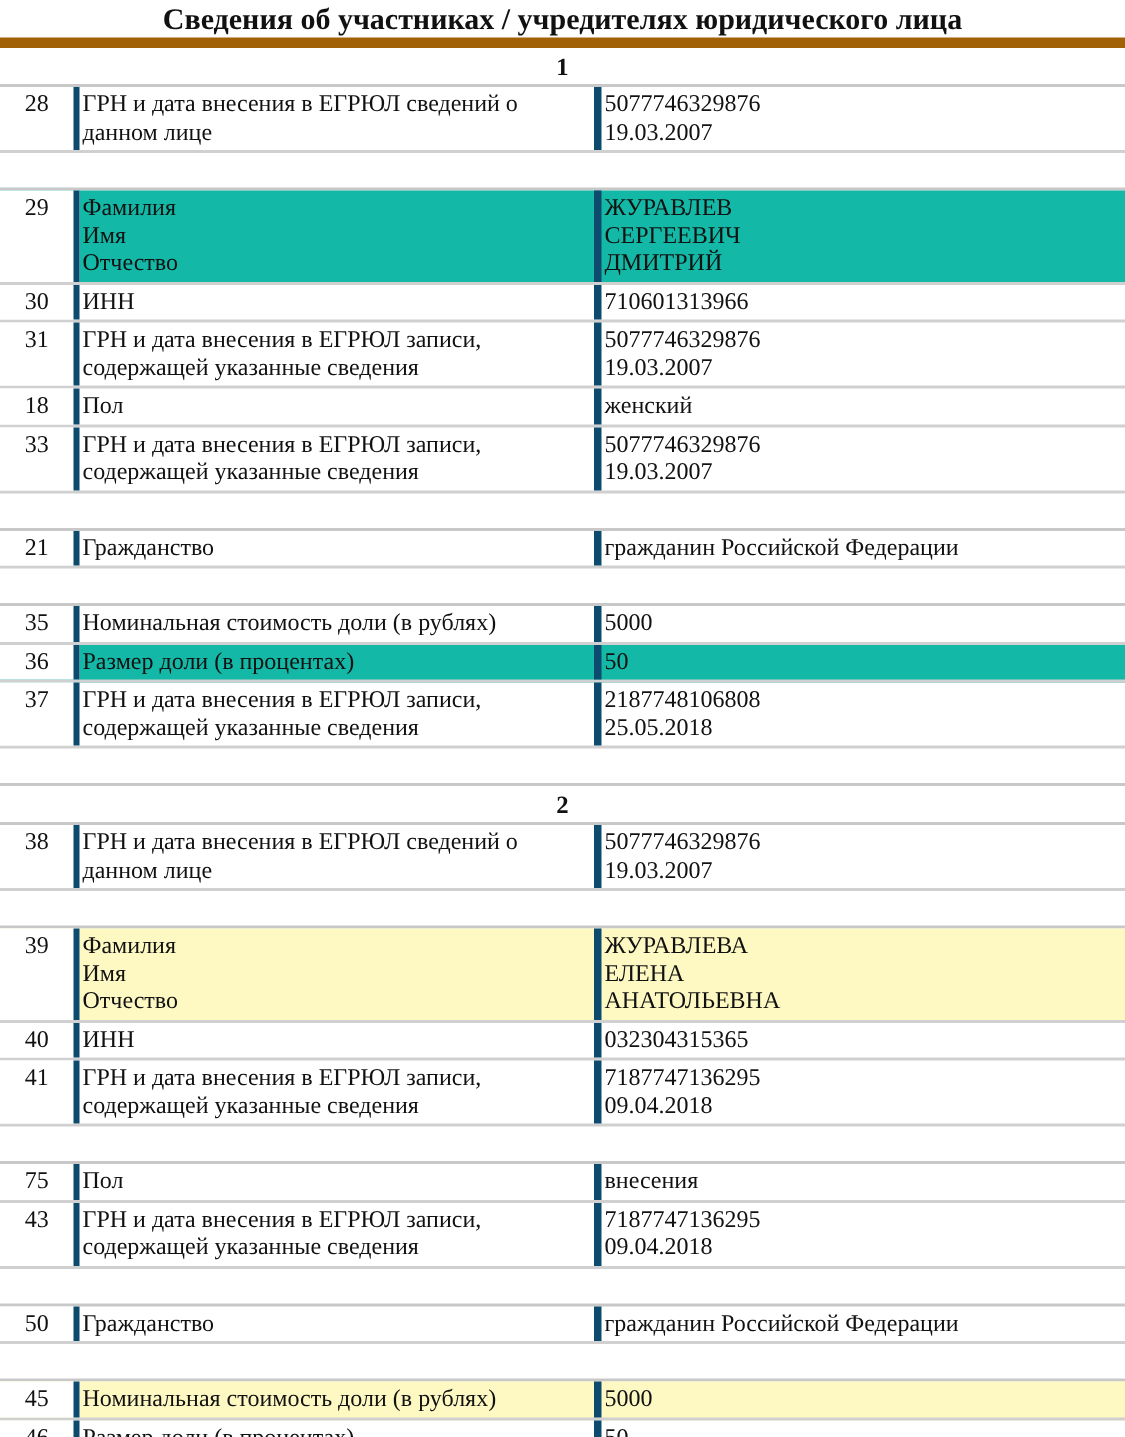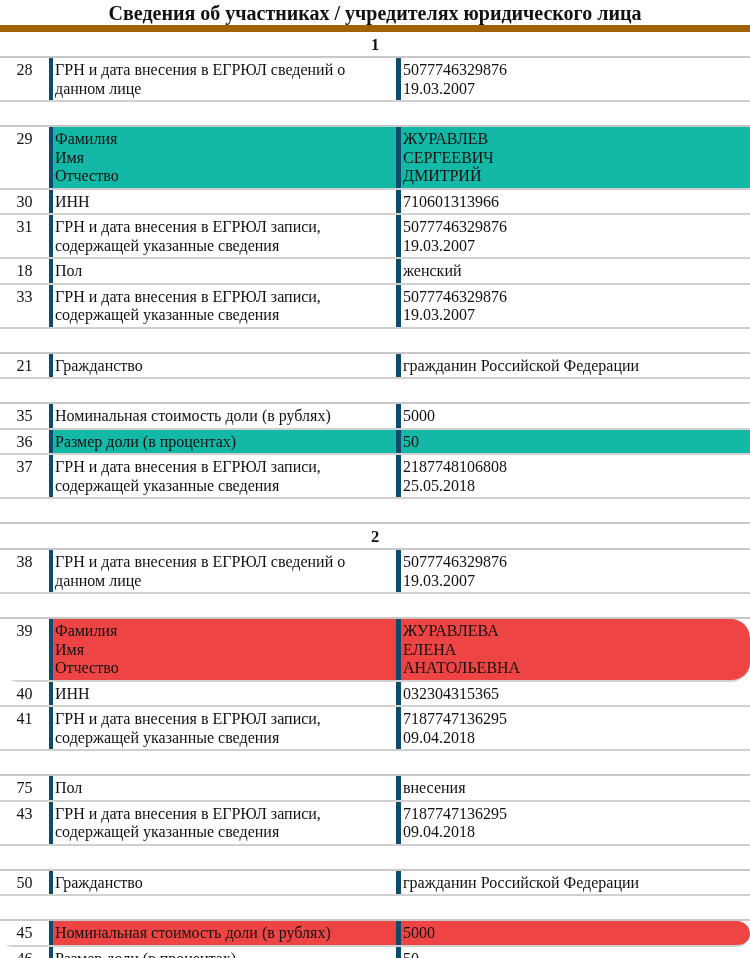--- a/index.html
+++ b/index.html
@@ -19,21 +19,21 @@
     height: 24px; line-height: 25px; text-align: center;
     font-weight: bold; font-size: 16.5px;
     border-bottom: 2px solid #c8c8c8;
   }
   .gap { height: 23px; border-bottom: 2px solid #c8c8c8; }
   .row {
     display: flex; border-bottom: 2px solid #d0d0d0;
     line-height: 18.5px;
   }
   .row.green { background: #14b8a6; }
-  .row.blue { background: #ef4444; border-radius: 19px; }
+  .row.blue { background: #fef9c3; }
   .num {
     width: 53px; flex: 0 0 53px; box-sizing: border-box;
     text-align: center; padding: 3px 0 2px 0;
     border-right: 4px solid #0c4a6e;
     background: #ffffff;
     font-size: 16px;
   }
   .lbl {
     width: 348px; flex: 0 0 348px; box-sizing: border-box;
     padding: 3px 2px 2px 2px;

